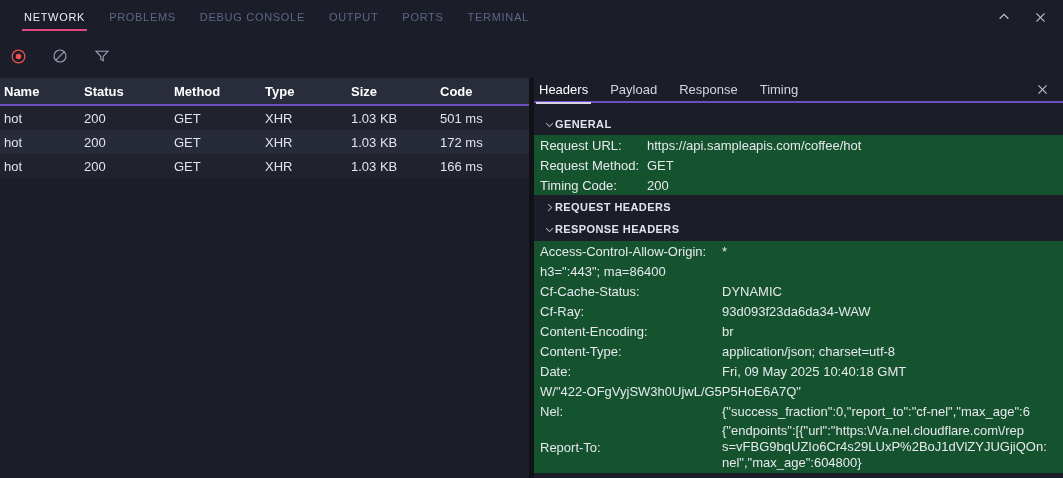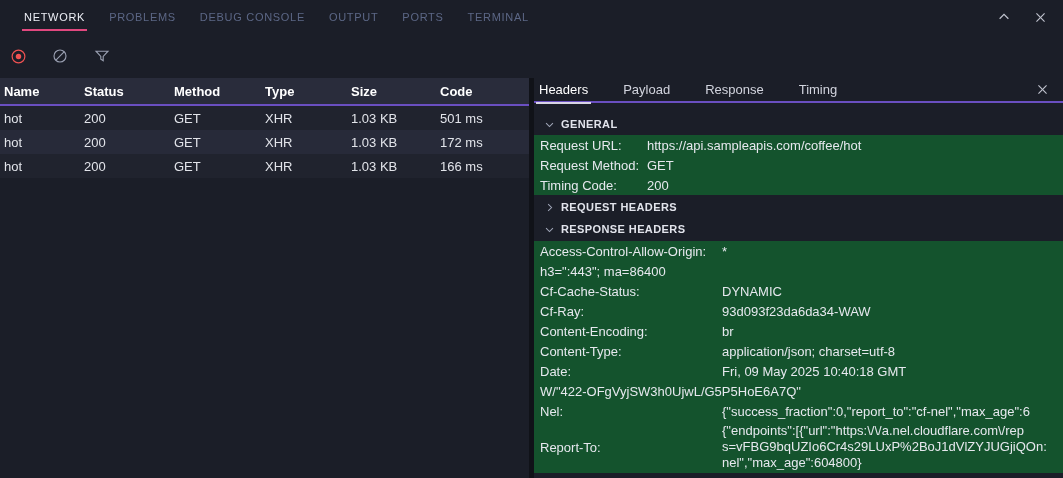--- a/index.html
+++ b/index.html
@@ -29,26 +29,26 @@
   .v-divider { width:5px; flex:none; background:#101218; height:100%; }
   .right-pane { flex:1; min-width:0; display:flex; flex-direction:column; }
   
   .tgrid { display:grid; grid-template-columns:80px 90px 91px 86px 89px 1fr; padding-left:4px; align-items:center; }
   .thead { height:28px; background:#292c3b; border-bottom:2px solid #6a4fc1; font-weight:bold; color:#ffffff; }
   .trow { height:24px; color:#e2e4ea; cursor:pointer; }
   .trow.odd { background:#20232e; }
   .trow.even { background:#272a39; }
   
   .detail-tabbar { height:25px; border-bottom:2px solid #6a4fc1; display:flex; align-items:center; padding:0 12px 0 5px; flex:none; }
-  .dtabs { display:flex; gap:35px; flex:1; }
+  .dtabs { display:flex; gap:22px; flex:1; }
   .dtab { position:relative; height:25px; display:flex; align-items:center; color:#d2d4de; cursor:pointer; }
   .dtab.active { color:#ffffff; }
   .dtab.active::after { content:""; position:absolute; left:-3px; right:-3px; bottom:-2px; height:2px; background:#d8d4e6; }
   .detail-body { flex:1; overflow:hidden; }
-  .section-header { height:22px; display:flex; align-items:center; gap:6px; padding-left:10px;
+  .section-header { height:22px; display:flex; align-items:center; padding-left:10px;
                     font-size:11px; font-weight:bold; letter-spacing:.4px; color:#e2e4ec; cursor:pointer; }
   .section-header.first { margin-top:10px; }
   .section-header svg { stroke:#a0a6b8; fill:none; stroke-width:1.5; flex:none; }
   .kv-block { background:#14532d; }
   .kv-row { display:flex; align-items:center; height:20px; padding-left:6px; }
   .kv-row.multi { height:auto; padding:2px 0 2px 6px; }
   .kv-key { flex:none; margin-right:6px; white-space:nowrap; }
   .gen .kv-key { min-width:101px; }
   .resp .kv-key { min-width:176px; }
   .kv-val { flex:1; min-width:0; white-space:nowrap; overflow:hidden; }

